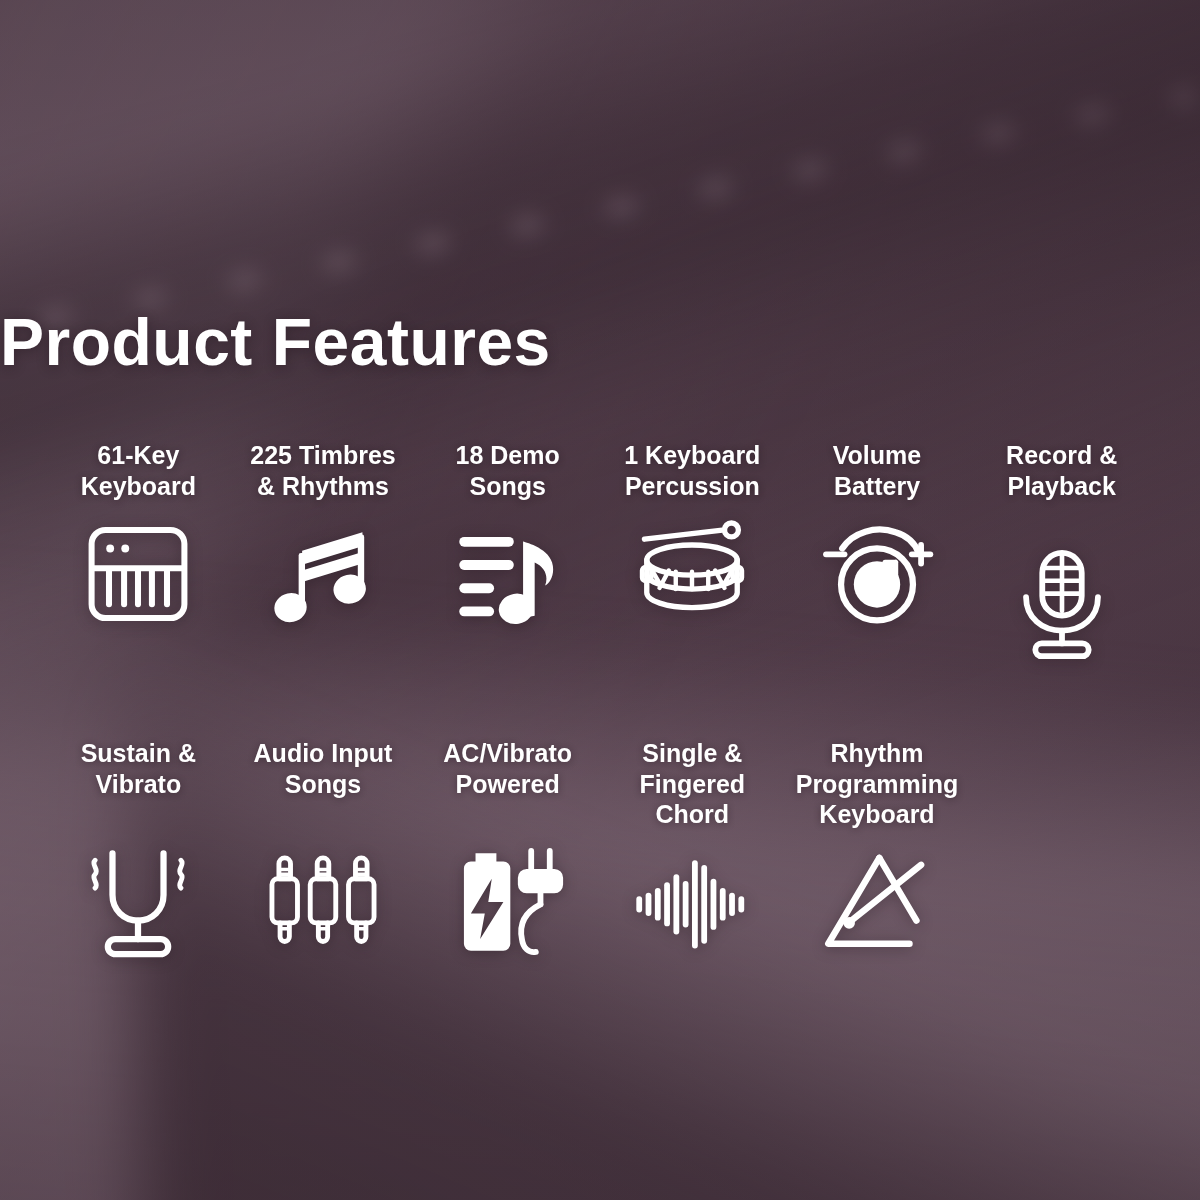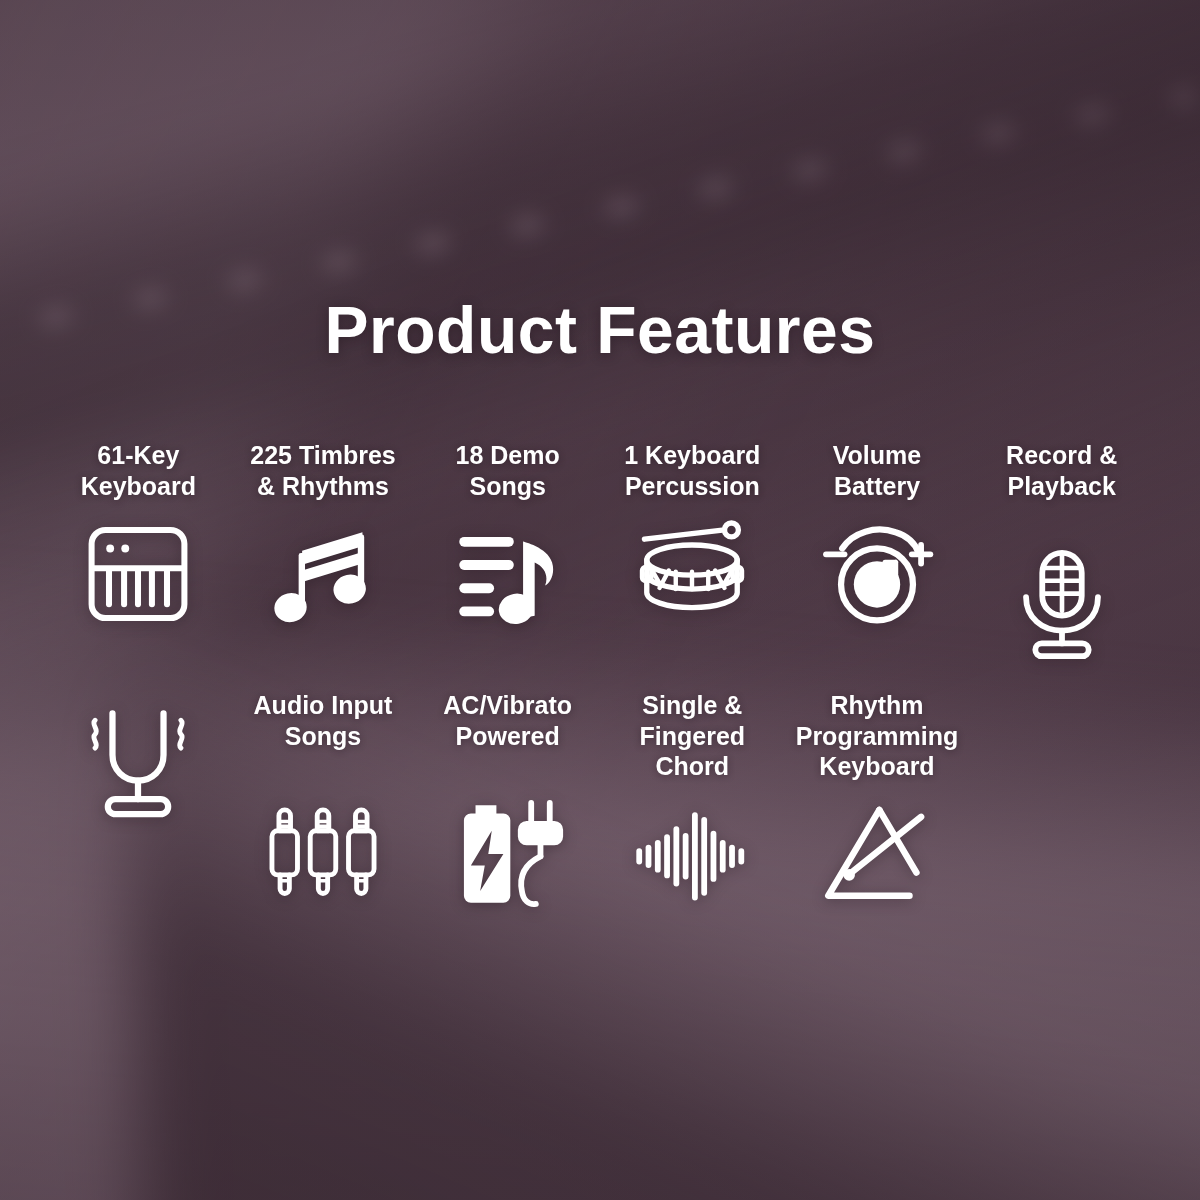--- a/index.html
+++ b/index.html
@@ -91,36 +91,36 @@
   .bg-tint {
     background:
       radial-gradient(ellipse 120% 95% at 50% 42%, rgba(92,70,84,0.22) 0%, rgba(52,36,46,0.50) 100%),
       linear-gradient(180deg, rgba(63,45,56,0.42) 0%, rgba(63,45,56,0.12) 40%, rgba(63,45,56,0.10) 72%, rgba(63,45,56,0.34) 100%);
   }
 
   
   .content { position:relative; z-index:5; width:1200px; height:1200px; }
 
   .title {
-    position:absolute; top:292px; left:0; width:1200px;
-    text-align:center;
+    position:absolute; top:304px; left:0; width:1200px;
+    text-align:left;
     font-size:66px;
     font-weight:bold;
     letter-spacing:0.5px;
     color:#ffffff;
     text-shadow:0 2px 12px rgba(30,18,26,0.45);
     white-space:nowrap;
   }
 
   .grid {
     position:absolute; left:46px; top:440px;
     width:1108px;
     display:grid;
     grid-template-columns:repeat(6, 1fr);
-    row-gap:28px;
+    row-gap:76px;
   }
 
   .cell {
     display:flex;
     flex-direction:column;
     align-items:center;
   }
 
   .cell-label {
     color:#ffffff;
@@ -258,20 +258,22 @@
             <line x1="34" y1="41" x2="66" y2="41" stroke-width="4"></line>
             <line x1="50" y1="8" x2="50" y2="56" stroke-width="4"></line>
             <path d="M19 44 C19 62 33 73 50 73 C67 73 81 62 81 44"></path>
             <line x1="50" y1="73" x2="50" y2="84"></line>
             <rect x="27" y="84" width="46" height="11" rx="5.5"></rect>
           </svg>
         </div>
       </div>
 
       <div class="cell row2">
+        <div class="cell-label">Sustain &amp;
+Vibrato</div>
         <div class="cell-icon">
           <svg viewBox="0 0 100 100" fill="none" stroke="#fff" stroke-width="5.4" stroke-linecap="round" stroke-linejoin="round">
             <path d="M28 8 L28 44 C28 57 38 66 50 66 C62 66 72 57 72 44 L72 8"></path>
             <line x1="50" y1="66" x2="50" y2="82"></line>
             <rect x="24" y="82" width="52" height="13" rx="6.5"></rect>
             <path d="M13 14 C9 18 17 22 13 26 C9 30 17 34 13 38" stroke-width="4.2"></path>
             <path d="M87 14 C91 18 83 22 87 26 C91 30 83 34 87 38" stroke-width="4.2"></path>
           </svg>
         </div>
       </div>

